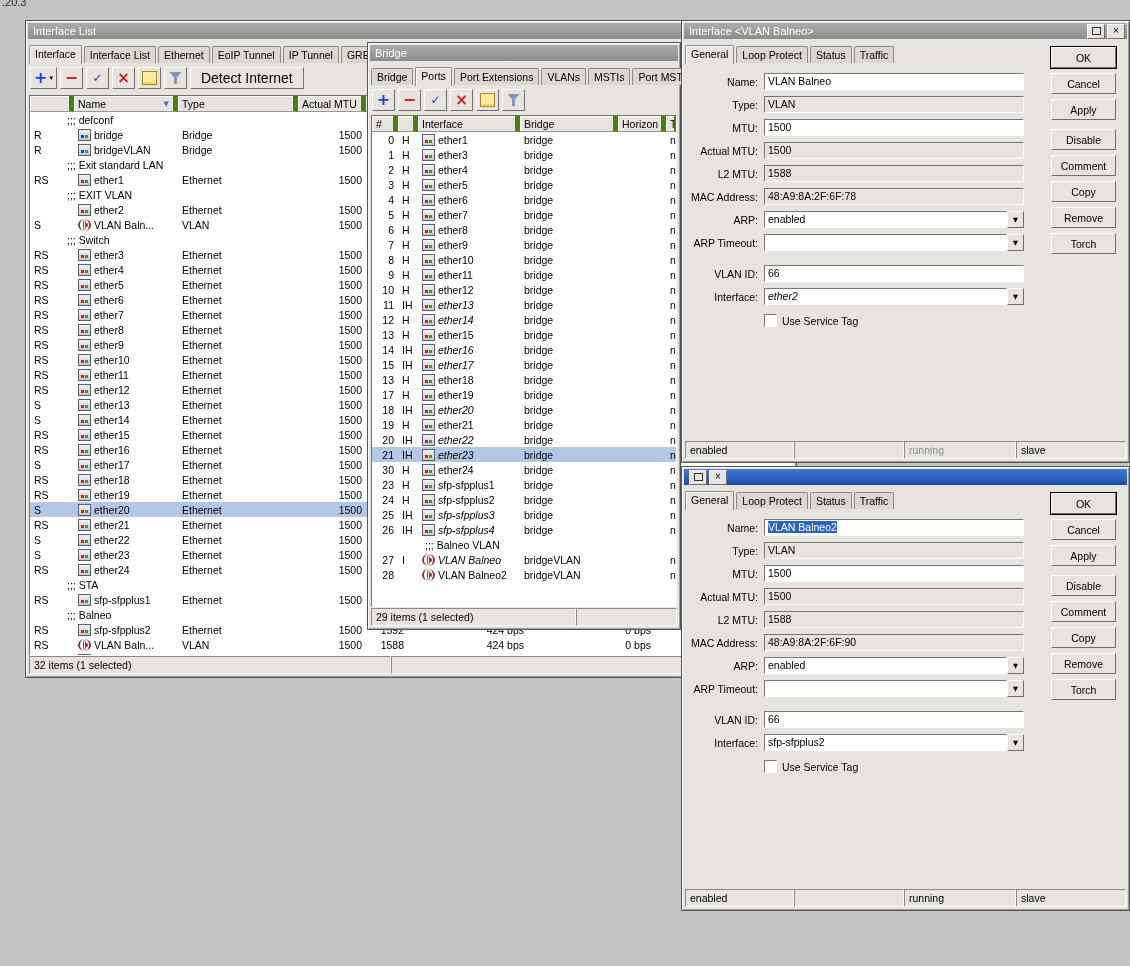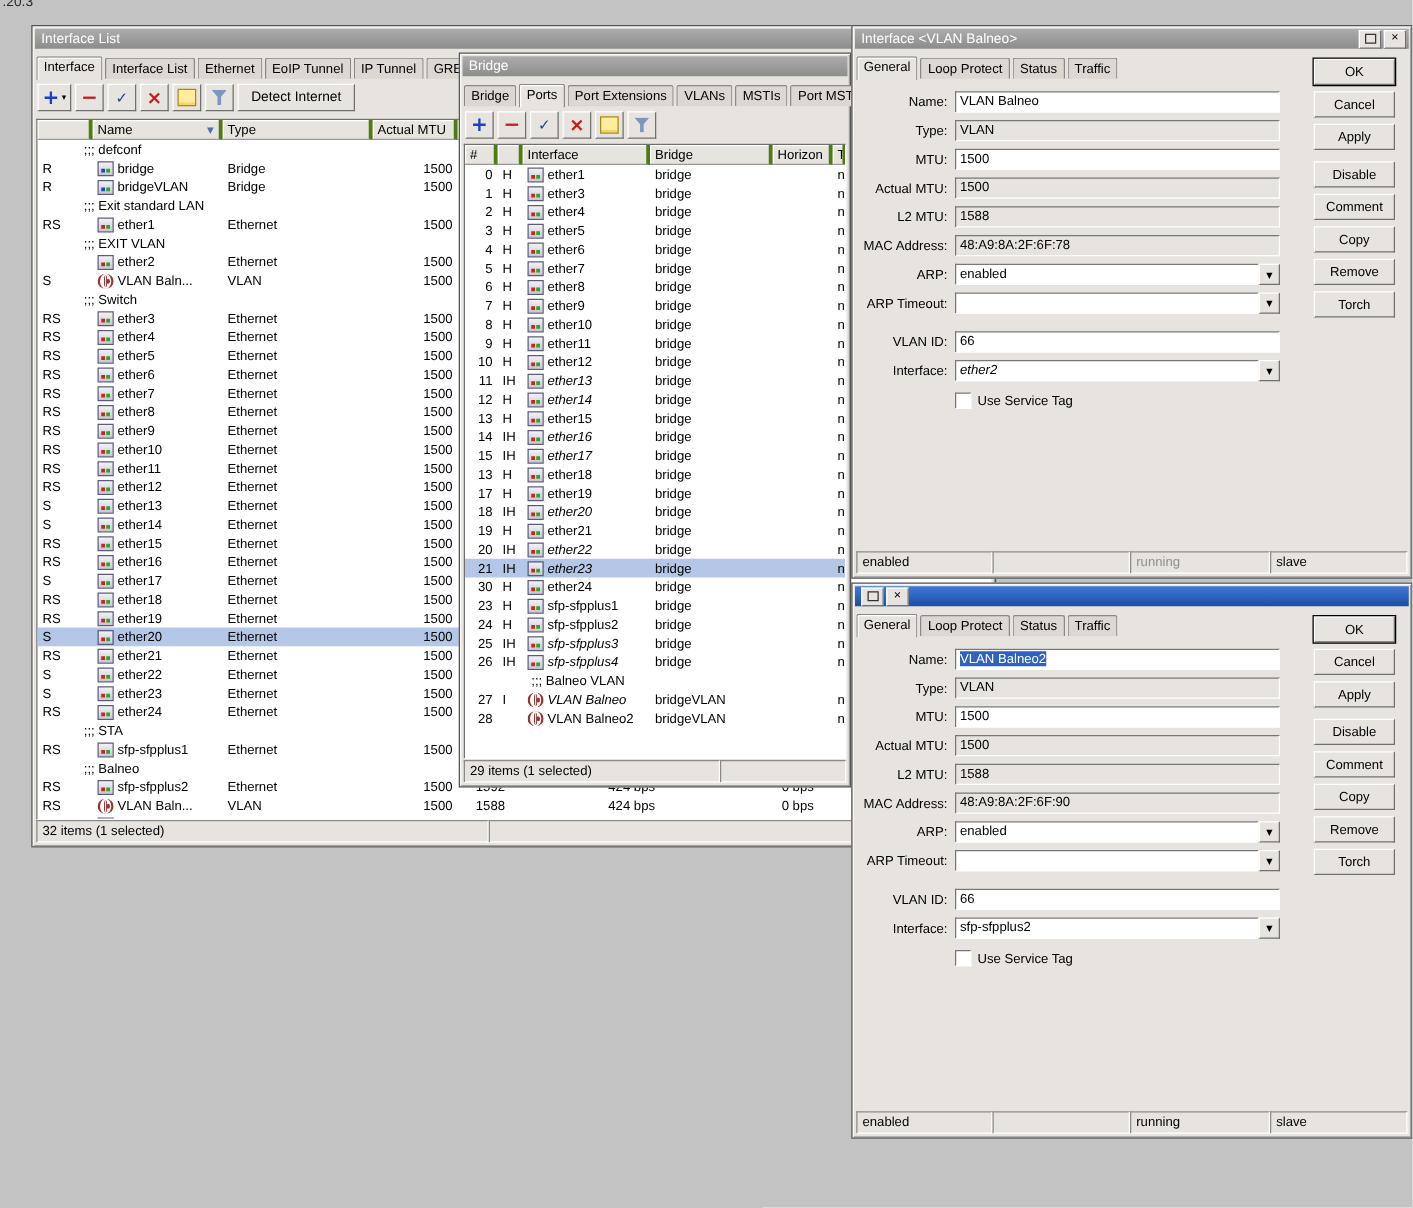--- a/index.html
+++ b/index.html
@@ -28,27 +28,27 @@
   .tbtn{height:22px;min-width:23px;box-sizing:border-box;background:#e7e4df;border:1px solid;
         border-color:#fff #707070 #707070 #fff;display:flex;align-items:center;justify-content:center;
         padding:0 3px;font-family:"DejaVu Sans",sans-serif}
   .plus{color:#1a3fd0;font-weight:bold;font-size:16px;line-height:10px}
   .caret{font-size:7px;margin-left:2px}
   .minus{color:#cc1a1a;font-weight:bold;font-size:16px;line-height:10px}
   .check{color:#20409a;font-weight:bold;font-size:12px;line-height:10px}
   .cross{color:#cc1a1a;font-weight:bold;font-size:15px;line-height:10px}
   .note{width:13px;height:12px;background:#ffec9c;border:1px solid #a8891f;box-shadow:inset 0 -2px 0 #f5d56a}
   .funnel{width:12px;height:12px;background:#7e96bd;clip-path:polygon(0 0,100% 0,62% 45%,62% 100%,38% 100%,38% 45%)}
-  .pushbtn{height:22px;padding:0 10px;font-size:11px;background:#e7e4df;border:1px solid;
+  .pushbtn{height:22px;padding:0 10px;font-size:14px;background:#e7e4df;border:1px solid;
            border-color:#fff #707070 #707070 #fff;font-family:"Liberation Sans",sans-serif}
 
   .listbox{position:absolute;left:3px;right:3px;background:#fff;border:1px solid;
            border-color:#707070 #fff #fff #707070;overflow:hidden}
   .lhdr{display:flex;height:16px;font-size:10.5px;background:#e7e4df;white-space:nowrap}
-  .hcell{box-sizing:border-box;border-right:3px solid #4d7c0f;border-bottom:1px solid #999;
+  .hcell{box-sizing:border-box;border-right:5px solid #4d7c0f;border-bottom:1px solid #999;
          box-shadow:inset 1px 1px 0 #fff;padding:1px 4px 0 4px;flex:none;display:flex;
          justify-content:space-between;align-items:center;overflow:hidden}
   .sort{font-size:7px;color:#4a6fb0;font-family:"DejaVu Sans",sans-serif}
   .rows{position:absolute;left:0;right:0;top:16px;bottom:0;overflow:hidden;font-size:10.5px}
   .trow{display:flex;height:15px;line-height:14px;white-space:nowrap;align-items:center}
   .sel{background:#b4c7e7}
   .cell{box-sizing:border-box;padding:0 4px;flex:none;overflow:hidden}
   .num{text-align:right}
   .it{font-style:italic}
   .seclab{padding-left:37px;width:100%}

